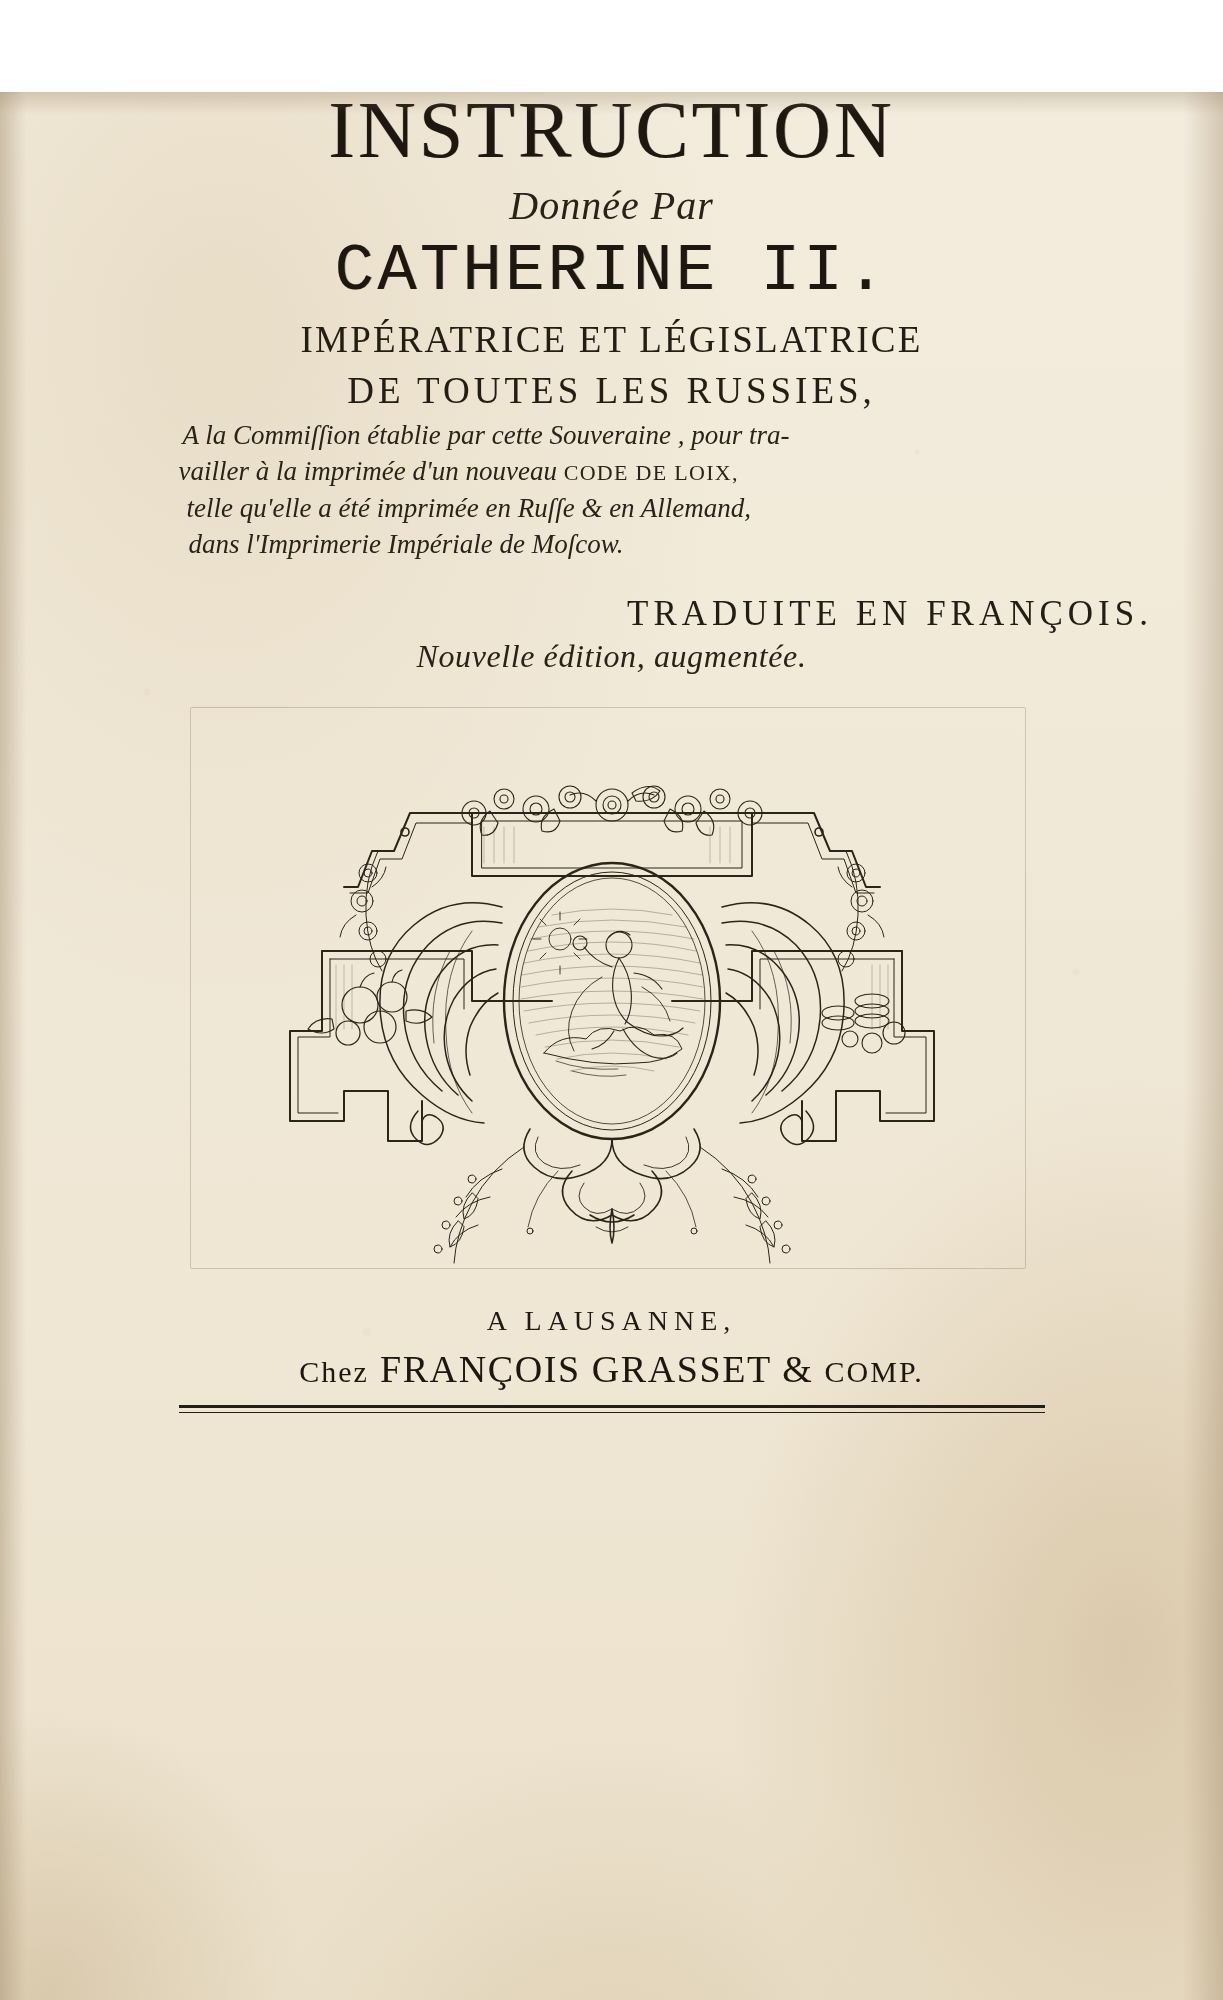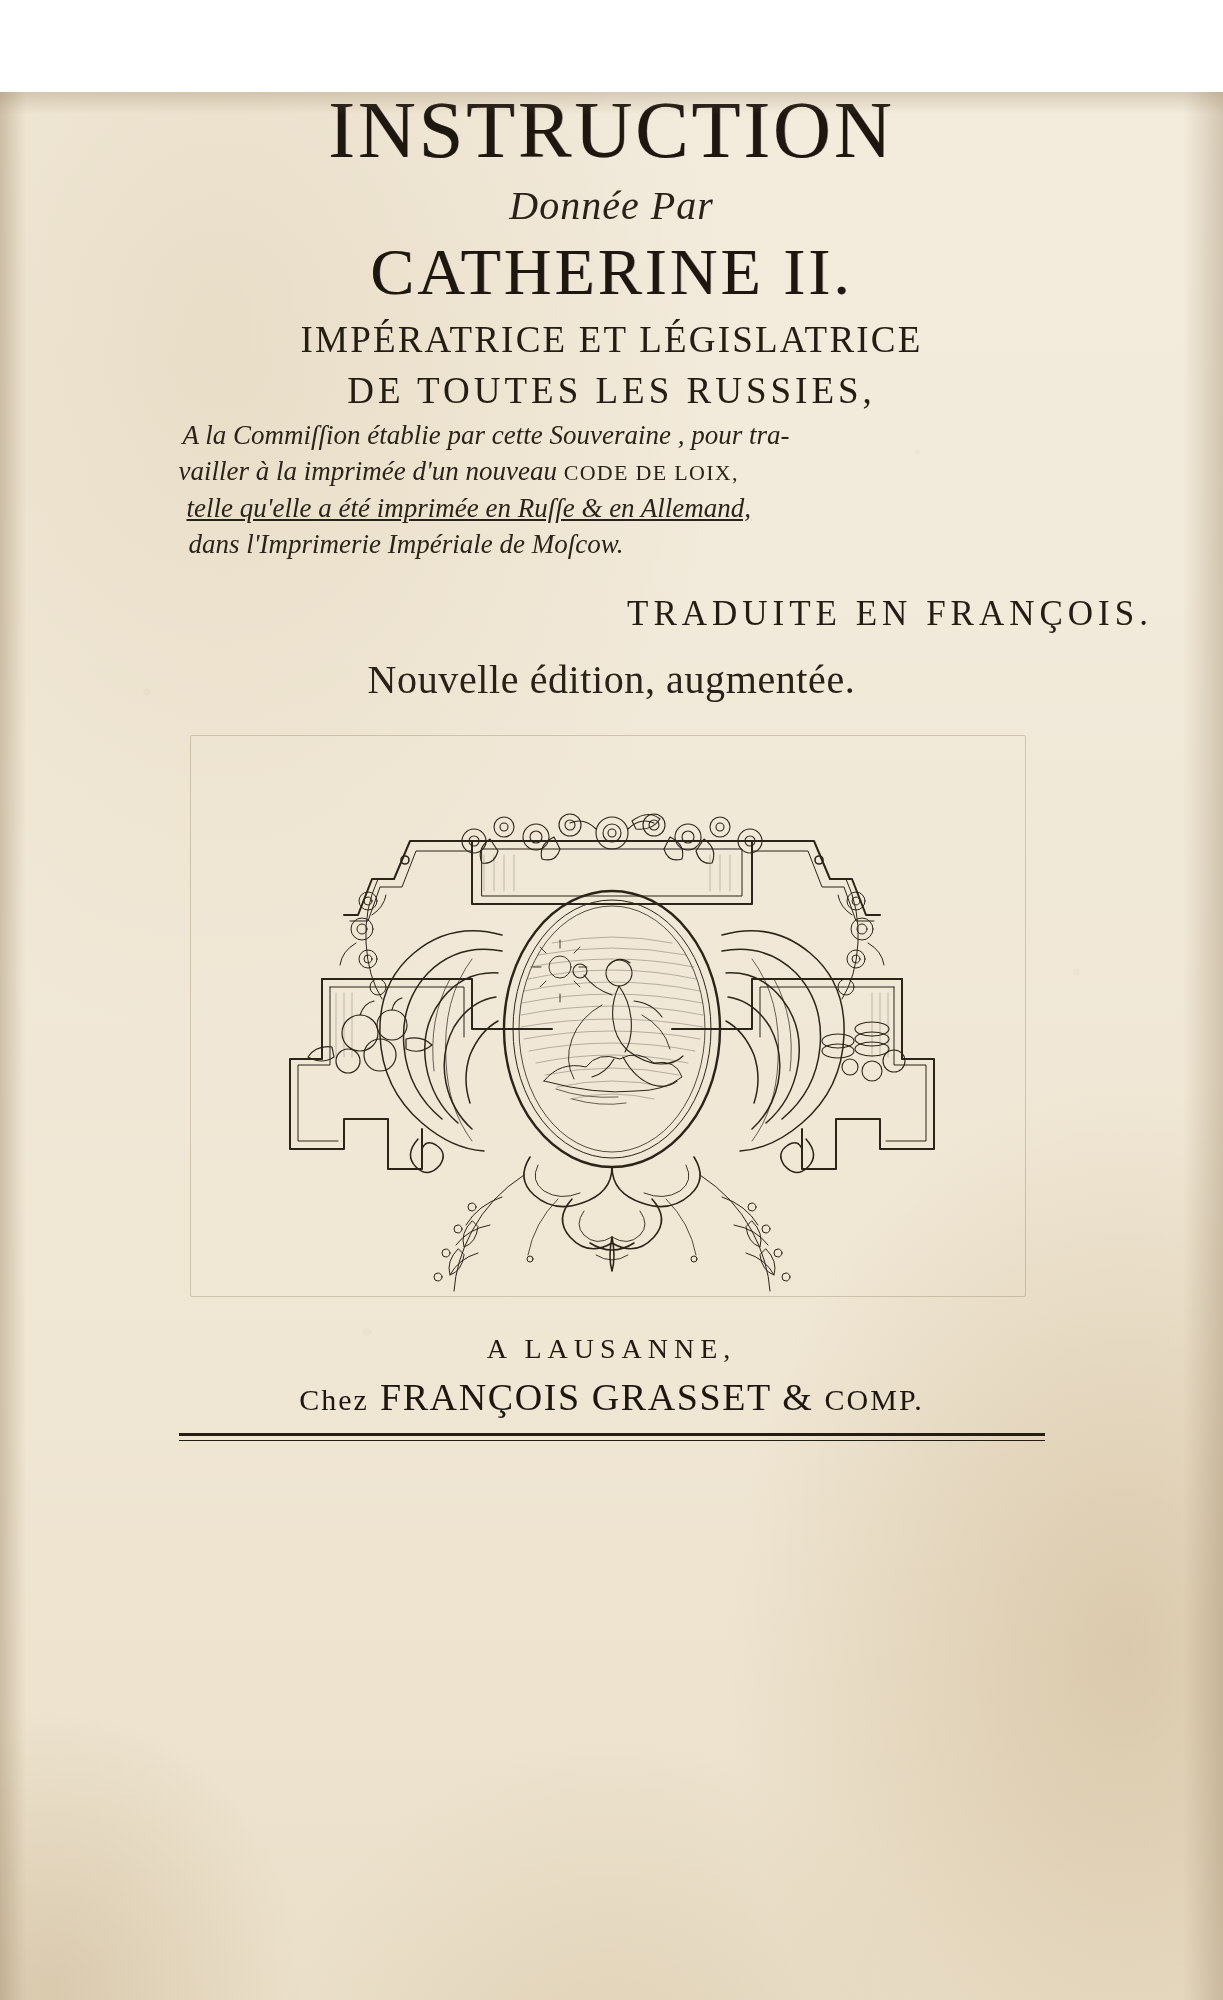--- a/index.html
+++ b/index.html
@@ -64,20 +64,21 @@
     letter-spacing: 1px;
     color: #2a2218;
   }
   .t-catherine {
     margin-top: 8px;
     font-size: 66px;
     letter-spacing: 3px;
     line-height: 1.05;
     color: #1d1710;
     text-shadow: 0.6px 0 0 rgba(40,32,22,0.4);
+    font-family: Liberation Mono, monospace;
   }
   .t-imperatrice {
     margin-top: 12px;
     font-size: 37px;
     letter-spacing: 2.2px;
     color: #241d14;
   }
   .t-russies {
     margin-top: 8px;
     font-size: 37px;
@@ -95,33 +96,34 @@
     color: #2a2319;
   }
   .t-para .sc {
     font-style: normal;
     font-size: 22px;
     letter-spacing: 1.3px;
   }
   .t-para .ln { display: block; white-space: nowrap; }
   .t-para .ln:nth-child(1) { padding-left: 6px; }
   .t-para .ln:nth-child(2) { padding-left: 2px; }
-  .t-para .ln:nth-child(3) { padding-left: 10px; text-decoration: underline; }
+  .t-para .ln:nth-child(3) { padding-left: 10px; }
   .t-para .ln:nth-child(4) { padding-left: 12px; }
 
   .t-traduite {
     margin-top: 32px;
     font-size: 35px;
     letter-spacing: 5px;
     color: #241d14;
     text-align: right;
   }
   .t-nouvelle {
-    margin-top: 22px;
-    font-size: 40px;
+    margin-top: 4px;
+    font-size: 32px;
+    font-style: italic;
     letter-spacing: 0.6px;
     color: #2a2218;
   }
 
   
   .vignette-wrap {
     margin: 26px auto 0;
     width: 880px;
     height: 590px;
     position: relative;

